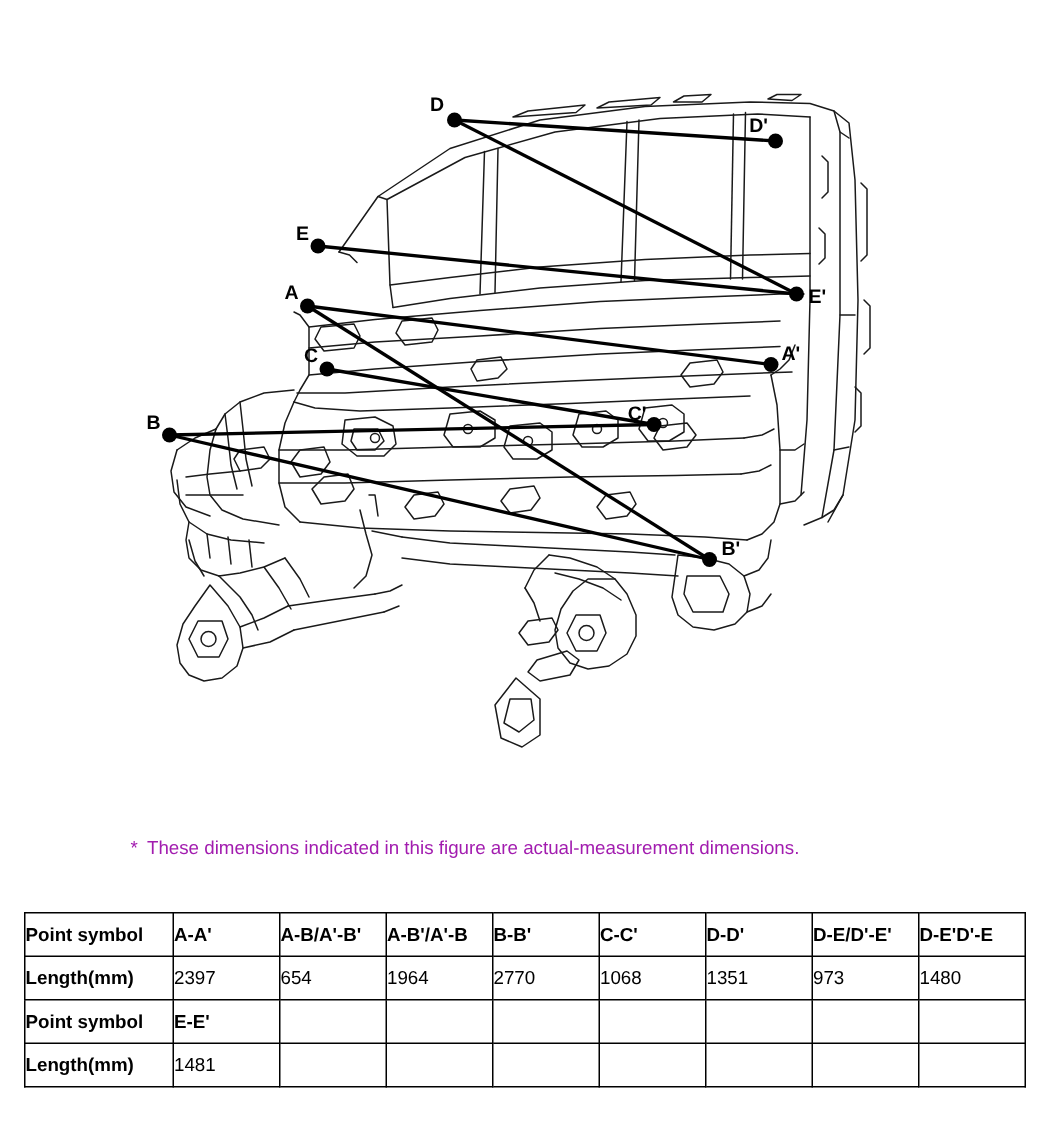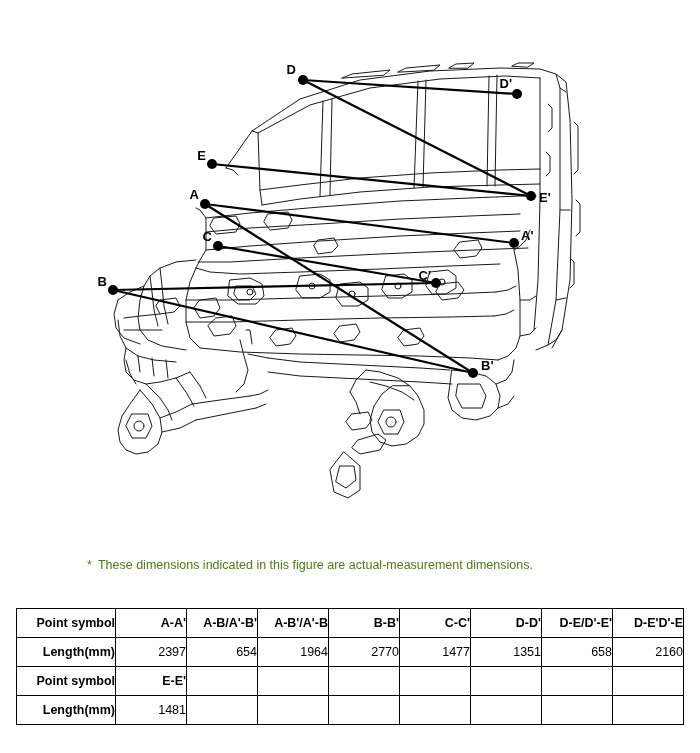--- a/index.html
+++ b/index.html
@@ -25,37 +25,37 @@
     left: 0;
     top: 0;
   }
   .note-line {
     position: absolute;
     left: 0;
     top: 558px;
     width: 620px;
     text-align: center;
     font-size: 12.5px;
-    color: #4d7c0f;
+    color: #a21caf;
   }
   .note-line .star {
     margin-right: 6px;
   }
   #dim-table {
     position: absolute;
     left: 16px;
     top: 608px;
     width: 668px;
     border-collapse: collapse;
     table-layout: fixed;
   }
   #dim-table td, #dim-table th {
     border: 1px solid #000000;
     height: 28px;
-    text-align: right;
+    text-align: left;
     vertical-align: middle;
     font-size: 12.5px;
     font-weight: normal;
     padding: 0;
   }
   #dim-table .rowhead {
     font-weight: bold;
     width: 98px;
     font-size: 12.5px;
   }
@@ -262,24 +262,24 @@
       <td class="symbol">D-D'</td>
       <td class="symbol">D-E/D'-E'</td>
       <td class="symbol">D-E'D'-E</td>
     </tr>
     <tr>
       <td class="rowhead">Length(mm)</td>
       <td>2397</td>
       <td>654</td>
       <td>1964</td>
       <td>2770</td>
-      <td>1477</td>
+      <td>1068</td>
       <td>1351</td>
-      <td>658</td>
-      <td>2160</td>
+      <td>973</td>
+      <td>1480</td>
     </tr>
     <tr>
       <td class="rowhead">Point symbol</td>
       <td class="symbol">E-E'</td>
       <td class="empty"></td>
       <td class="empty"></td>
       <td class="empty"></td>
       <td class="empty"></td>
       <td class="empty"></td>
       <td class="empty"></td>

